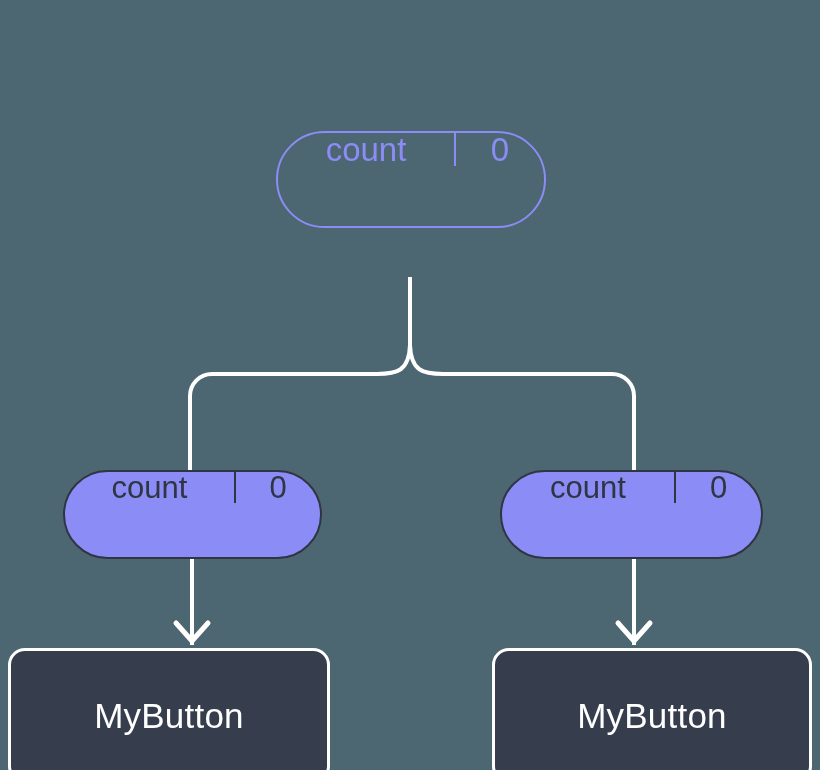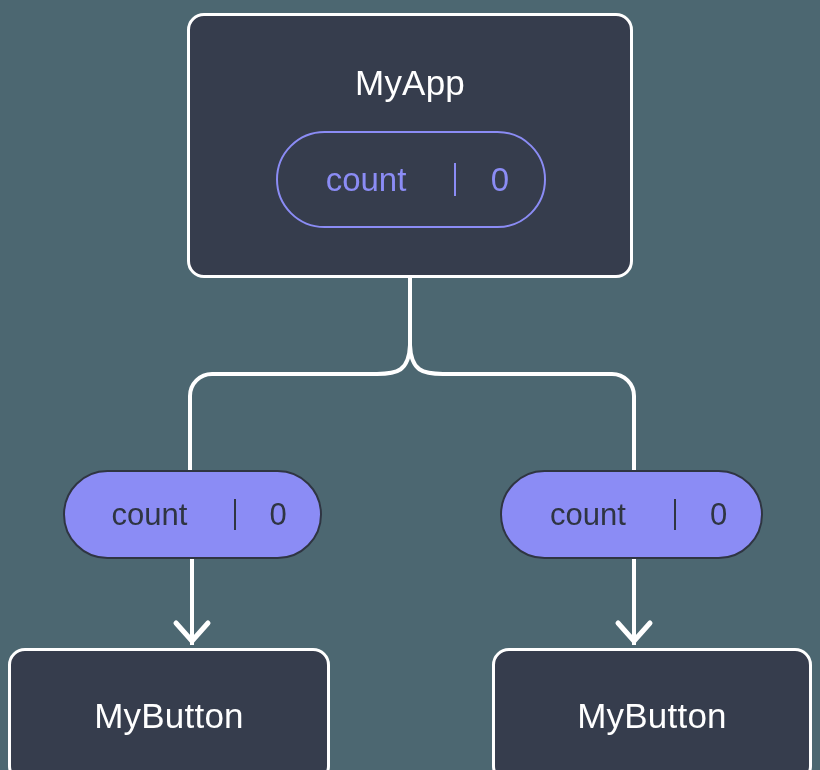--- a/index.html
+++ b/index.html
@@ -75,21 +75,21 @@
     top: 648px;
     width: 320px;
   }
 
   
   .state-pill {
     position: absolute;
     z-index: 3;
     box-sizing: border-box;
     display: flex;
-    align-items: center;
+    align-items: flex-start;
     border-radius: 999px;
     overflow: hidden;
   }
   .pill-name, .pill-value {
     display: flex;
     align-items: center;
     justify-content: center;
     line-height: 1;
     white-space: nowrap;
   }
@@ -165,23 +165,20 @@
              A 22 22 0 0 1 634 396
              L 634 478" fill="none" stroke="#ffffff" stroke-width="4" stroke-linecap="round" stroke-linejoin="round"></path>
 
     <path d="M 192 559 L 192 645" fill="none" stroke="#ffffff" stroke-width="4" stroke-linecap="butt"></path>
     <path d="M 176 623 L 192 641 L 208 623" fill="none" stroke="#ffffff" stroke-width="5" stroke-linecap="round" stroke-linejoin="round"></path>
 
     <path d="M 634 559 L 634 645" fill="none" stroke="#ffffff" stroke-width="4" stroke-linecap="butt"></path>
     <path d="M 618 623 L 634 641 L 650 623" fill="none" stroke="#ffffff" stroke-width="5" stroke-linecap="round" stroke-linejoin="round"></path>
   </svg>
 
-  <div class="component-box" id="app-box">
-    <div class="component-title">MyApp</div>
-  </div>
 
   <div class="state-pill outline" id="pill-root">
     <div class="pill-name">count</div>
     <div class="pill-value">0</div>
   </div>
 
   <div class="state-pill filled" id="pill-left">
     <div class="pill-name">count</div>
     <div class="pill-value">0</div>
   </div>

